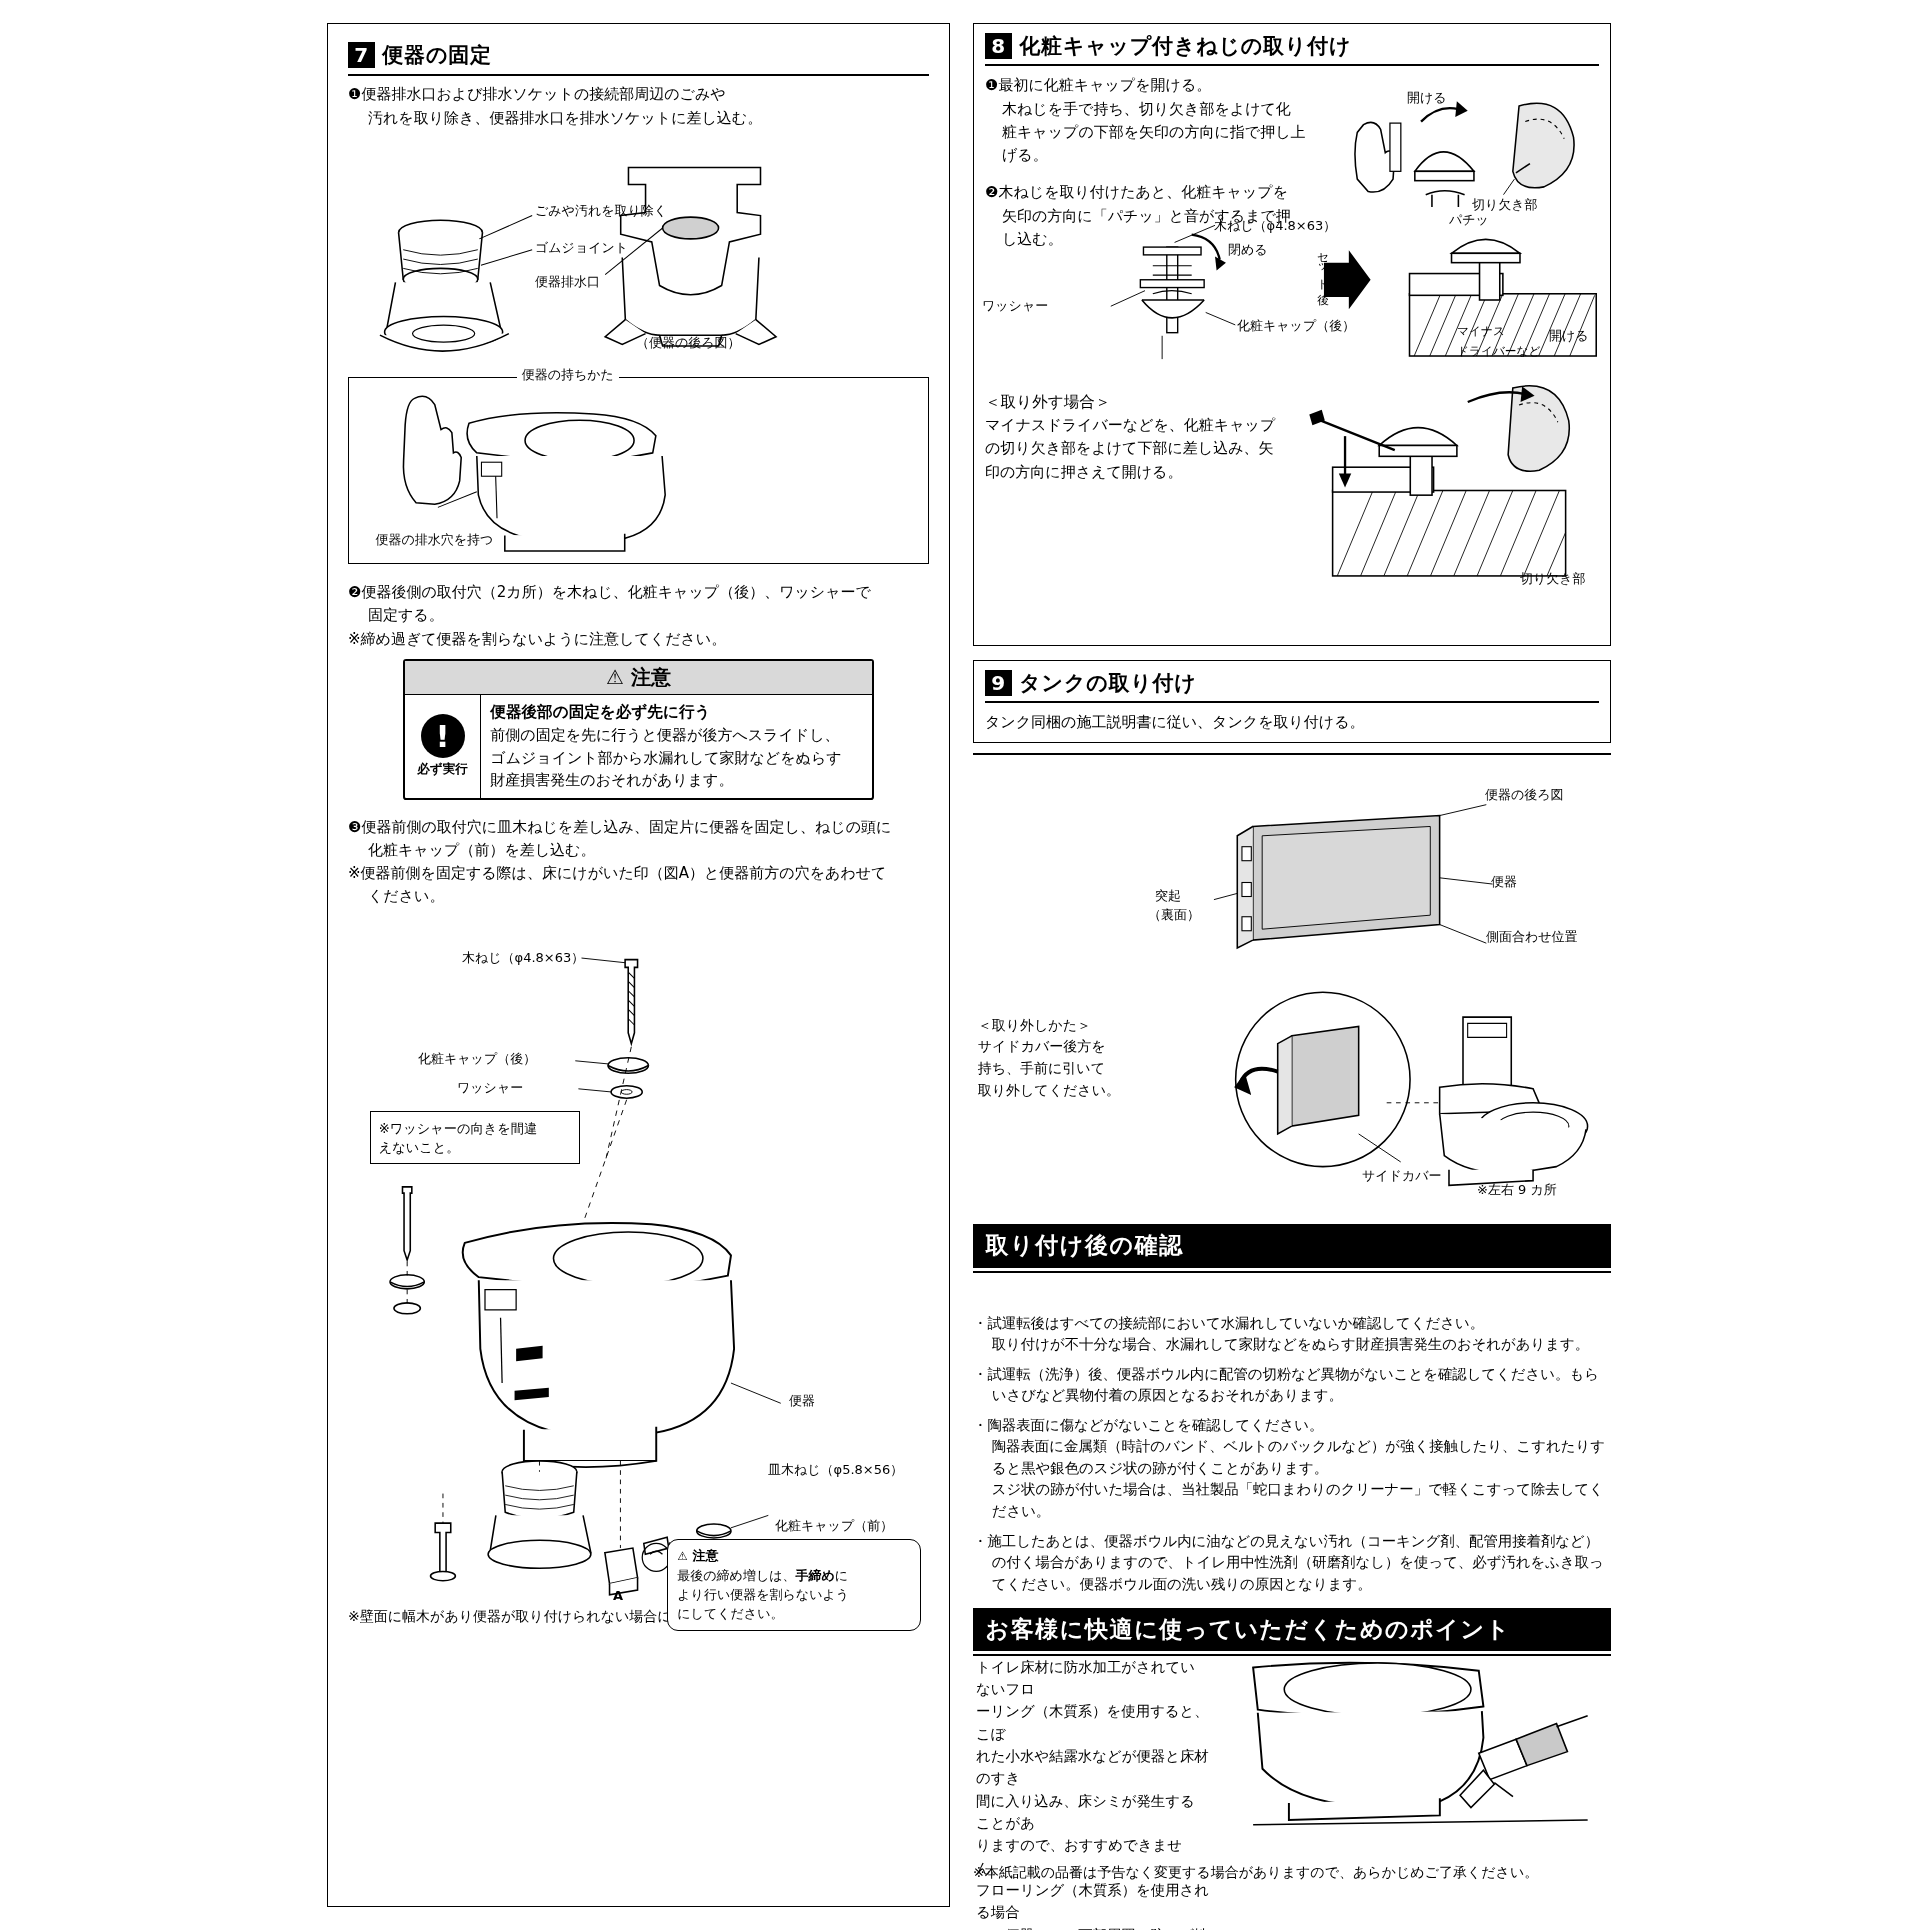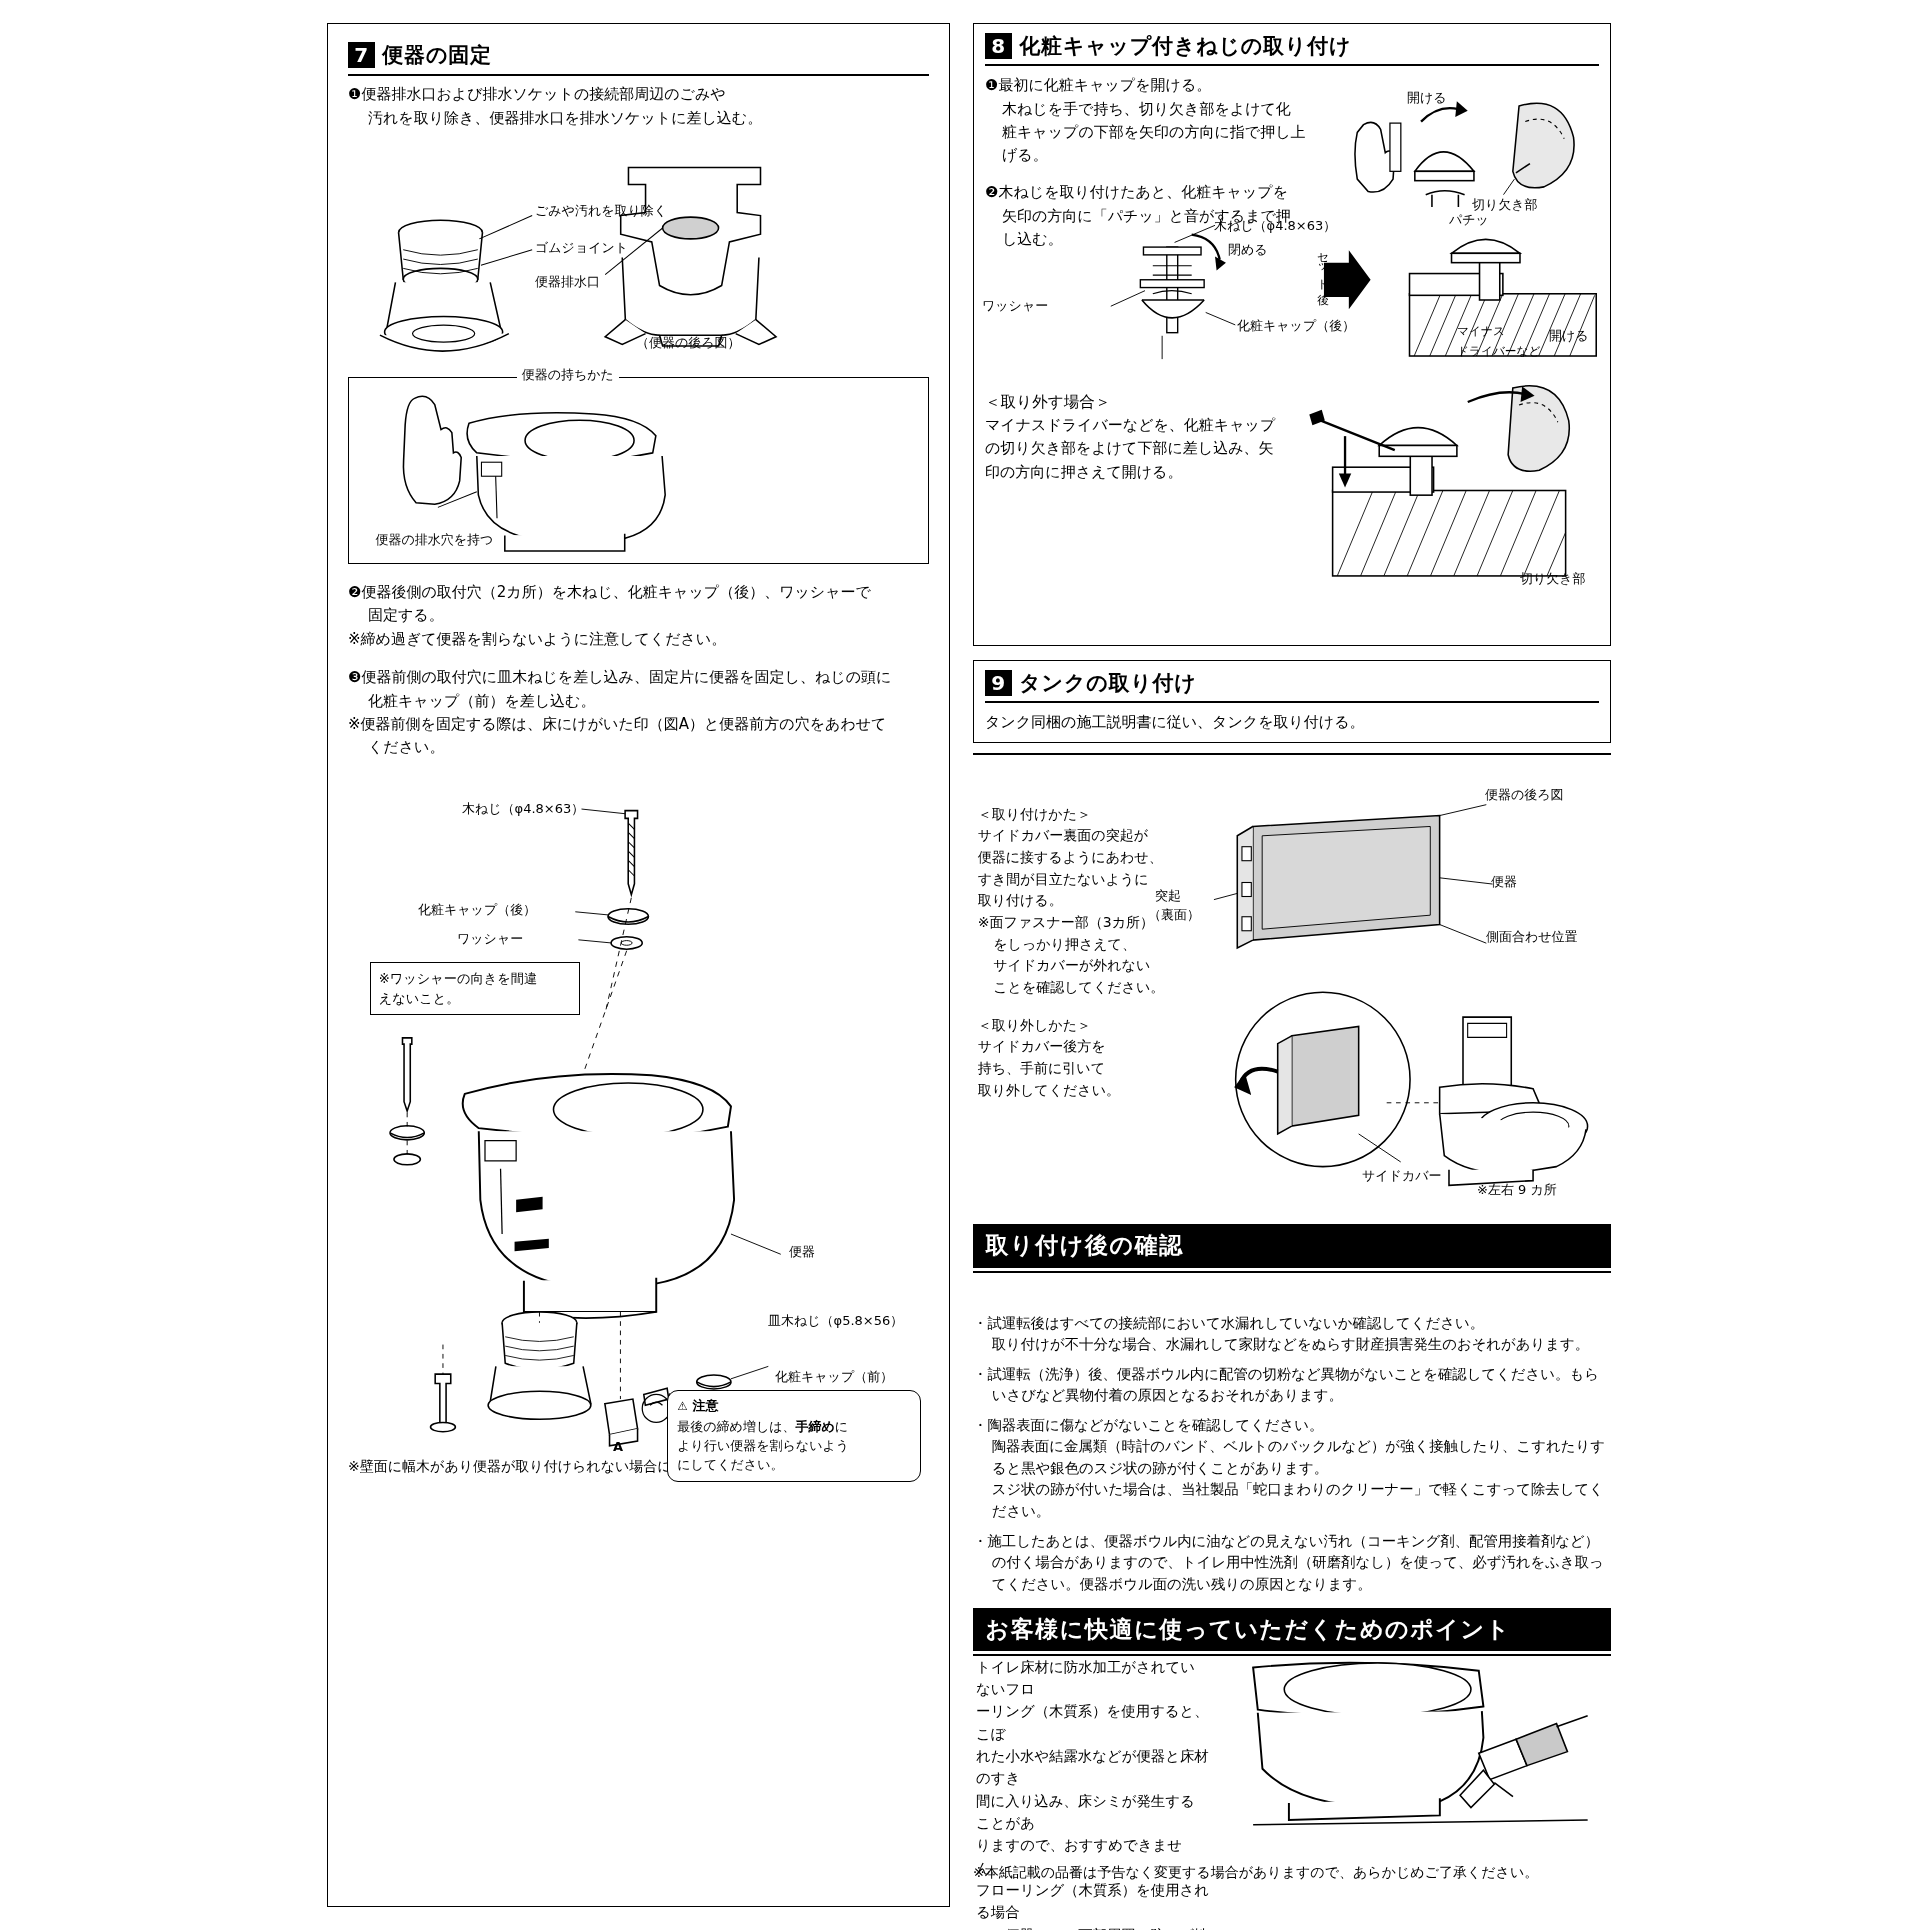--- a/index.html
+++ b/index.html
@@ -108,20 +108,38 @@
         <div class="lbl" style="left:168px;top:-12.5px;background:#fff;padding:0 4.7px;">便器の持ちかた</div>
         <div class="lbl" style="left:26.5px;top:153px;">便器の排水穴を持つ</div>
       </div>
 
       <div class="body-txt" style="margin-top:17px;">
         <div>❷便器後側の取付穴（2カ所）を木ねじ、化粧キャップ（後）、ワッシャーで</div>
         <div style="padding-left:20px;">固定する。</div>
         <div>※締め過ぎて便器を割らないように注意してください。</div>
       </div>
 
+      <div class="caution">
+        <div class="caution-head">
+          <span>⚠</span>
+          <span>注意</span>
+        </div>
+        <div class="caution-body">
+          <div class="caution-icon">
+            <div class="bang">!</div>
+            <span>必ず実行</span>
+          </div>
+          <div class="caution-text">
+            <b>便器後部の固定を必ず先に行う</b>
+            <div>前側の固定を先に行うと便器が後方へスライドし、</div>
+            <div>ゴムジョイント部から水漏れして家財などをぬらす</div>
+            <div>財産損害発生のおそれがあります。</div>
+          </div>
+        </div>
+      </div>
 
       <div class="body-txt" style="margin-top:15.6px;">
         <div>❸便器前側の取付穴に皿木ねじを差し込み、固定片に便器を固定し、ねじの頭に</div>
         <div style="padding-left:20px;">化粧キャップ（前）を差し込む。</div>
         <div>※便器前側を固定する際は、床にけがいた印（図A）と便器前方の穴をあわせて</div>
         <div style="padding-left:20px;">ください。</div>
       </div>
 
       <div class="fig" style="height:685px;margin-top:7.8px;">
         <svg width="576" height="685" viewBox="0 0 740 880">
@@ -343,31 +361,20 @@
         <div class="sec-num">9</div>
         <div class="sec-title">タンクの取り付け</div>
       </div>
       <div class="sec-rule"></div>
       <div class="body-txt" style="margin-top:7.8px;">タンク同梱の施工説明書に従い、タンクを取り付ける。</div>
     </div>
 
     <div style="margin-bottom:12.5px;position:relative;height:459px;">
       <div style="border-bottom:2.3px solid #000;margin-top:-4.7px;"></div>
 
-      <div class="body-txt" style="position:absolute;left:4.7px;top:51px;width:241px;font-size:14px;">
-        <div>＜取り付けかた＞</div>
-        <div>サイドカバー裏面の突起が</div>
-        <div>便器に接するようにあわせ、</div>
-        <div>すき間が目立たないように</div>
-        <div>取り付ける。</div>
-        <div>※面ファスナー部（3カ所）</div>
-        <div style="padding-left:15.6px;">をしっかり押さえて、</div>
-        <div style="padding-left:15.6px;">サイドカバーが外れない</div>
-        <div style="padding-left:15.6px;">ことを確認してください。</div>
-      </div>
 
       <div class="body-txt" style="position:absolute;left:4.7px;top:262px;width:233px;font-size:14px;">
         <div>＜取り外しかた＞</div>
         <div>サイドカバー後方を</div>
         <div>持ち、手前に引いて</div>
         <div>取り外してください。</div>
       </div>
 
       <div class="fig" style="position:absolute;left:233px;top:47px;width:405px;height:179px;">
         <svg width="405" height="179" viewBox="0 0 520 230">

